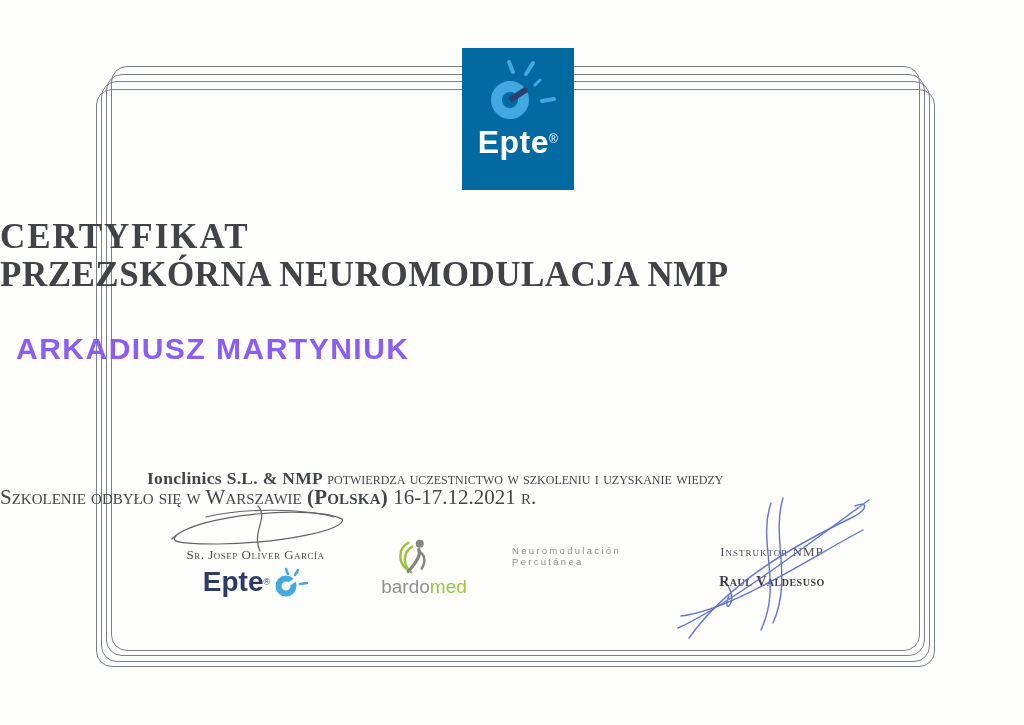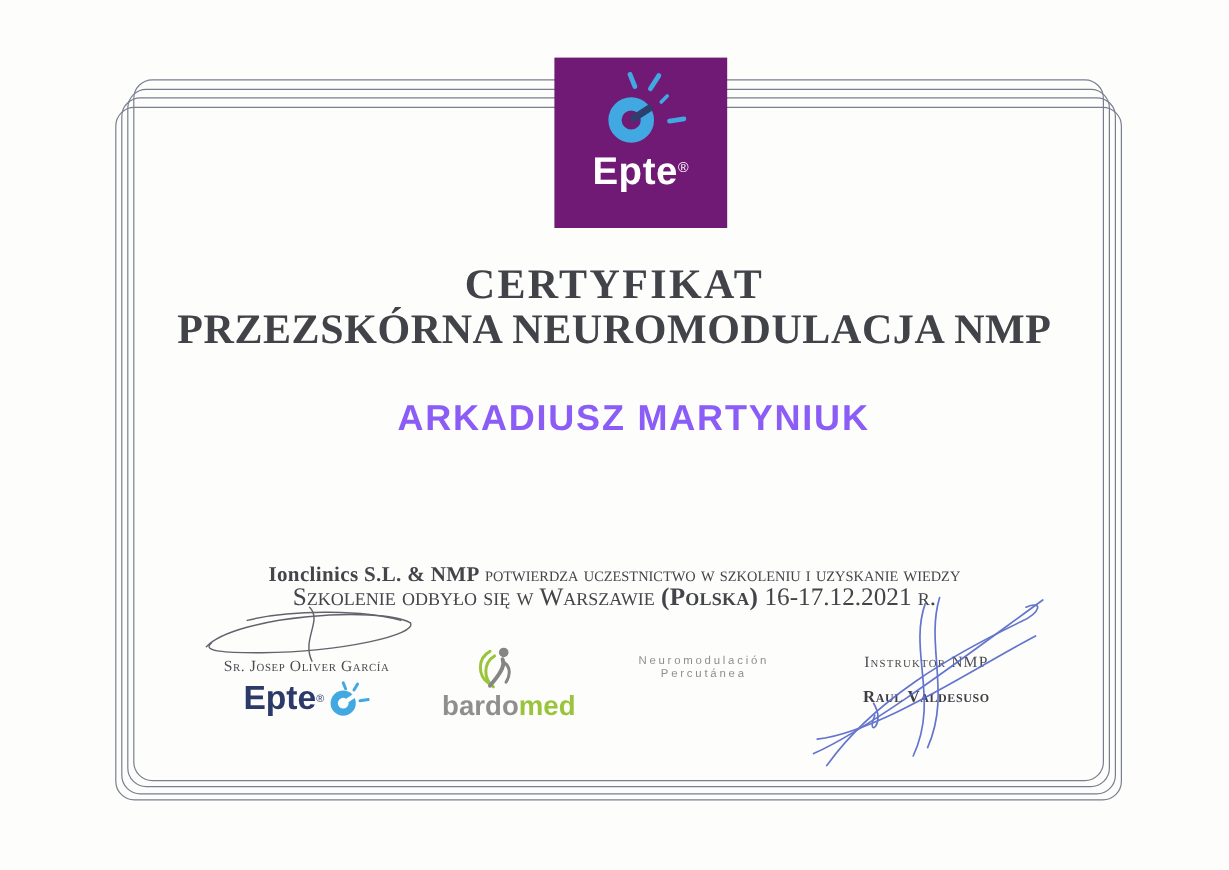--- a/index.html
+++ b/index.html
@@ -9,28 +9,28 @@
   }
   
   .border-line{position:absolute;border:1.4px solid #7a7f90;border-radius:16px;box-sizing:border-box;z-index:1;}
   .b1{left:111px;top:66px;width:809px;height:585px;}
   .b2{left:106px;top:74px;width:819px;height:582px;}
   .b3{left:101px;top:81px;width:829px;height:581px;}
   .b4{left:96px;top:89px;width:839px;height:578px;}
 
   
   .logo-box{
-    position:absolute;left:462px;top:48px;width:144px;height:142px;background:#701a75;z-index:2;
+    position:absolute;left:462px;top:48px;width:112px;height:142px;background:#0369a1;z-index:2;
     display:flex;flex-direction:column;align-items:center;
   }
   .logo-box svg{margin-top:12px;}
   .logo-box .brand{color:#ffffff;font-family:"Liberation Sans",sans-serif;font-weight:bold;font-size:32px;line-height:1;margin-top:4px;letter-spacing:.5px;}
   .logo-box .brand sup{font-size:12px;vertical-align:10px;font-weight:normal;}
 
-  .centered{position:absolute;left:0;width:1024px;text-align:center;z-index:2;}
+  .centered{position:absolute;left:0;width:1024px;text-align:left;z-index:2;}
 
   .title1{top:217px;font-size:35px;font-weight:bold;letter-spacing:2px;color:#414349;}
   .title2{top:255px;font-size:35px;font-weight:bold;letter-spacing:.5px;color:#414349;}
   .recipient{top:332px;font-family:"Liberation Sans",sans-serif;font-size:30px;font-weight:bold;letter-spacing:1.5px;color:#8b5cf6;padding-left:16px;}
 
   .body-text{top:424px;left:147px;width:730px;font-size:17.5px;line-height:1.3;color:#44454a;font-variant:small-caps;margin-top:43px;}
   .body-text b{font-variant:normal;letter-spacing:.3px;}
   .training{top:485px;font-size:21px;line-height:1.22;color:#44454a;font-variant:small-caps;}
   .training b{letter-spacing:.2px;}
 
@@ -38,30 +38,30 @@
   .left-block{position:absolute;left:148px;top:503px;width:215px;text-align:center;z-index:3;}
   .sig-left{position:absolute;left:18px;top:0;}
   .signer-name{position:absolute;top:44px;left:0;width:100%;font-size:13px;font-variant:small-caps;letter-spacing:.5px;color:#4a4a50;text-align:center;}
   .epte-footer{position:absolute;top:62px;left:0;width:100%;display:flex;align-items:center;justify-content:center;}
   .epte-footer .etext{font-family:"Liberation Sans",sans-serif;font-weight:bold;font-size:28px;color:#2b3a68;line-height:1;}
   .epte-footer sup{font-size:9px;vertical-align:12px;color:#2b3a68;font-family:"Liberation Sans",sans-serif;}
   .epte-footer svg{margin-left:2px;margin-top:2px;}
 
   .bardomed-block{position:absolute;left:368px;top:537px;width:112px;text-align:center;z-index:2;}
   .bardomed-block svg{margin-left:26px;display:block;}
-  .bardomed-text{font-family:"Liberation Sans",sans-serif;font-size:23px;line-height:1;margin-top:-4px;font-weight:bold;}
+  .bardomed-text{font-family:"Liberation Sans",sans-serif;font-size:19px;line-height:1;margin-top:-4px;}
   .bardomed-text .gray{color:#8f8f8f;}
   .bardomed-text .green{color:#9ac43c;}
 
   .nmp-block{position:absolute;left:512px;top:542px;width:152px;z-index:2;}
   .nmp-row{display:flex;align-items:center;}
   .nmp-bars{display:flex;flex-direction:column;align-items:flex-end;gap:3px;margin-right:5px;margin-top:3px;}
   .nmp-bars span{display:block;height:4px;transform:skewX(-32deg);}
   .nmp-acronym{font-family:"Liberation Sans",sans-serif;font-weight:bold;font-size:46px;line-height:.9;color:#24425f;letter-spacing:-1px;}
-  .nmp-sub{text-align:center;margin-top:3px;font-family:"Liberation Sans",sans-serif;font-size:9.5px;letter-spacing:2.3px;color:#8e8e8e;line-height:1.2;padding-right:3px;}
+  .nmp-sub{text-align:left;margin-top:3px;font-family:"Liberation Sans",sans-serif;font-size:9.5px;letter-spacing:2.3px;color:#8e8e8e;line-height:1.2;padding-right:3px;}
 
   .right-block{position:absolute;left:687px;top:544px;width:170px;text-align:center;z-index:2;}
   .instructor-role{font-size:13px;font-variant:small-caps;letter-spacing:1px;color:#4b4b52;}
   .instructor-name{margin-top:14px;font-size:14px;font-weight:bold;font-variant:small-caps;letter-spacing:.5px;color:#3e3e44;}
   .sig-right{position:absolute;left:-14px;top:-66px;z-index:4;}
 </style>
 </head>
 <body>
 
 <div class="cert">

